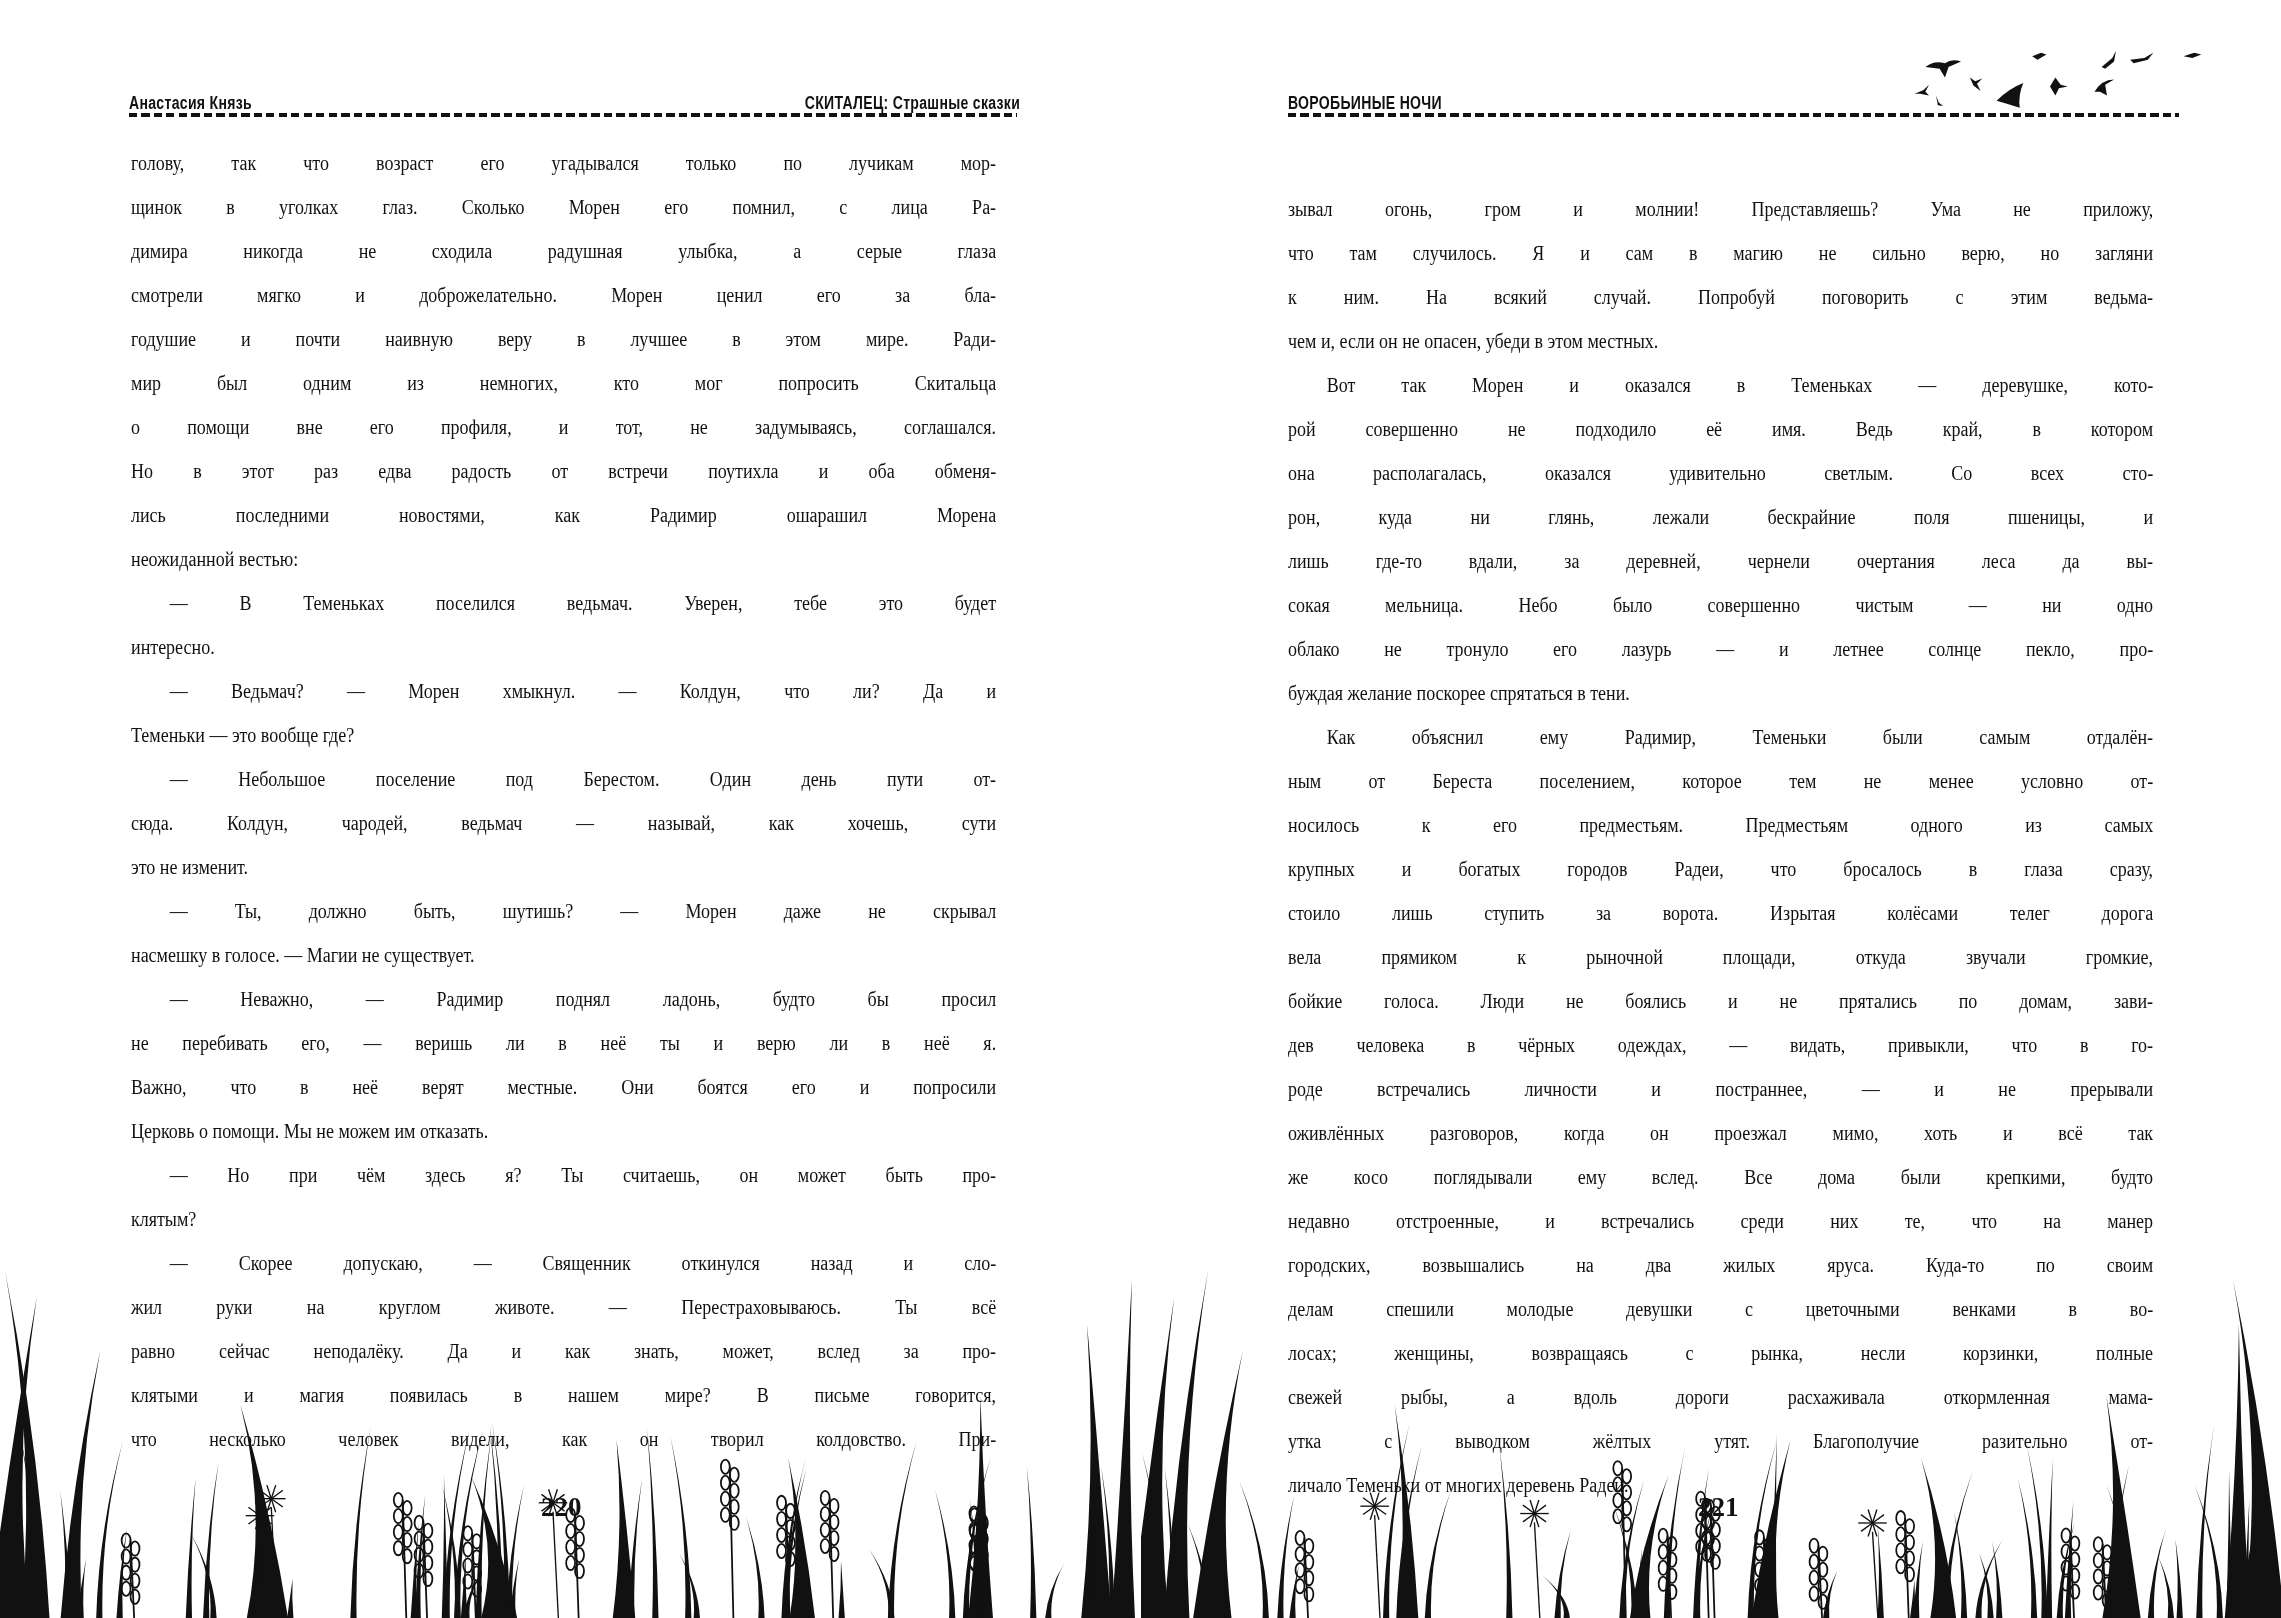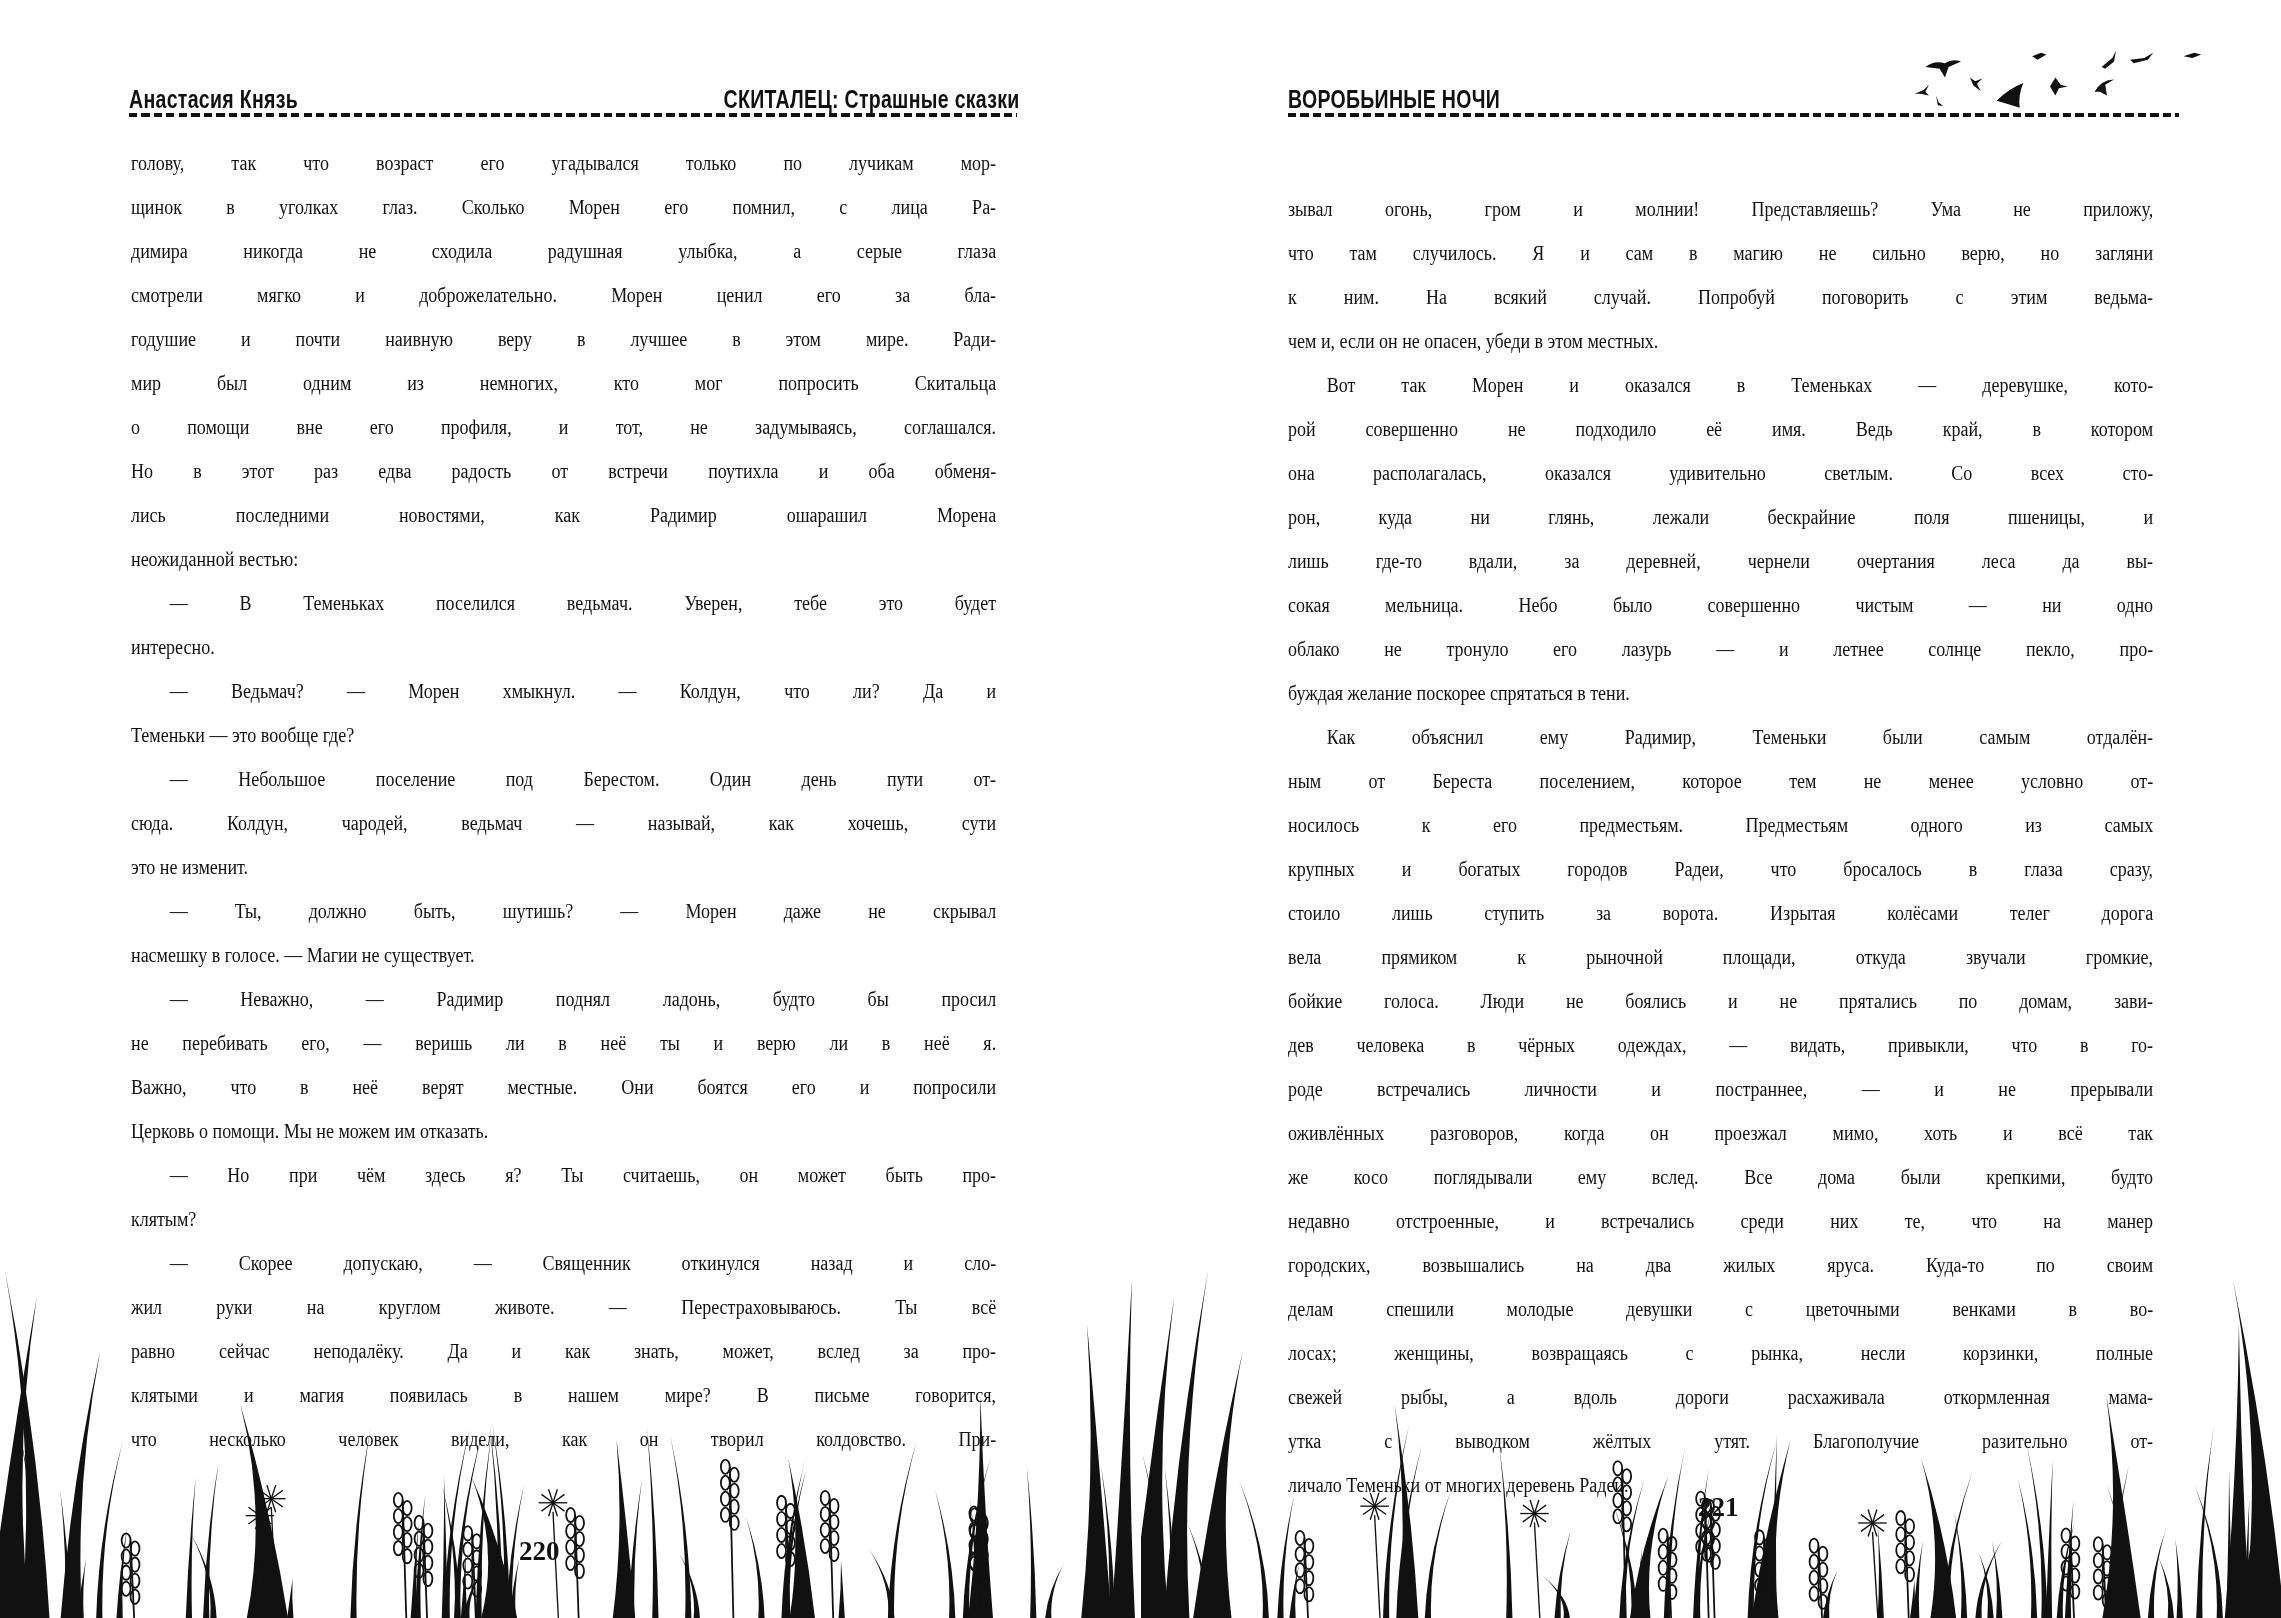--- a/index.html
+++ b/index.html
@@ -5,21 +5,21 @@
   html, body { margin: 0; padding: 0; background: #ffffff; }
   body { width: 2281px; height: 1618px; position: relative; overflow: hidden; }
   .spread { position: absolute; left: 0; top: 0; width: 2281px; height: 1618px; background: #fff; }
   .page { position: absolute; top: 0; height: 1618px; }
   .page.left { left: 0; width: 1141px; }
   .page.right { left: 1141px; width: 1141px; }
 
   .running-head {
     position: absolute; top: 78px; height: 36px;
     font-family: "Liberation Sans Narrow", "Liberation Sans", sans-serif;
-    font-weight: bold; font-size: 25px; letter-spacing: 0.4px;
+    font-weight: bold; font-size: 18px; letter-spacing: 0.4px;
     color: #111; text-transform: none;
     display: flex; justify-content: space-between; align-items: flex-end;
   }
   .page.left .running-head { left: 129px; width: 891px; }
   .page.right .running-head { left: 147px; width: 891px; }
   .running-head span { transform: scaleX(0.78); transform-origin: left bottom; display: inline-block; white-space: nowrap; }
   .running-head span.right-aligned { transform-origin: right bottom; }
   .rule {
     position: absolute; top: 113px; height: 3.6px;
     background-image: repeating-linear-gradient(90deg, #111 0 8px, transparent 8px 12.5px);
@@ -36,21 +36,21 @@
   .page.right .text-block { left: 147px; width: 866px; margin-top: 46px; }
   .line { white-space: nowrap; text-align: justify; text-align-last: justify; height: 44px; transform: scaleX(0.9); transform-origin: left center; width: 111%; }
   .line.last { text-align-last: left; }
   .line.indent { padding-left: 43px; box-sizing: border-box; }
 
   .page-number {
     position: absolute; top: 1492px;
     font-family: "Liberation Serif", serif; font-weight: bold;
     font-size: 27px; color: #111;
   }
-  .page.left .page-number { left: 519px; margin-top: 44px; }
+  .page.left .page-number { left: 541px; }
   .page.right .page-number { left: 557px; }
 
   .grass { position: absolute; left: 0; bottom: 0; width: 1141px; height: 374px; }
   .birds { position: absolute; left: 731px; top: 49px; width: 356px; height: 67px; }
 </style>
 </head>
 <body>
 
 <div class="spread">
 

